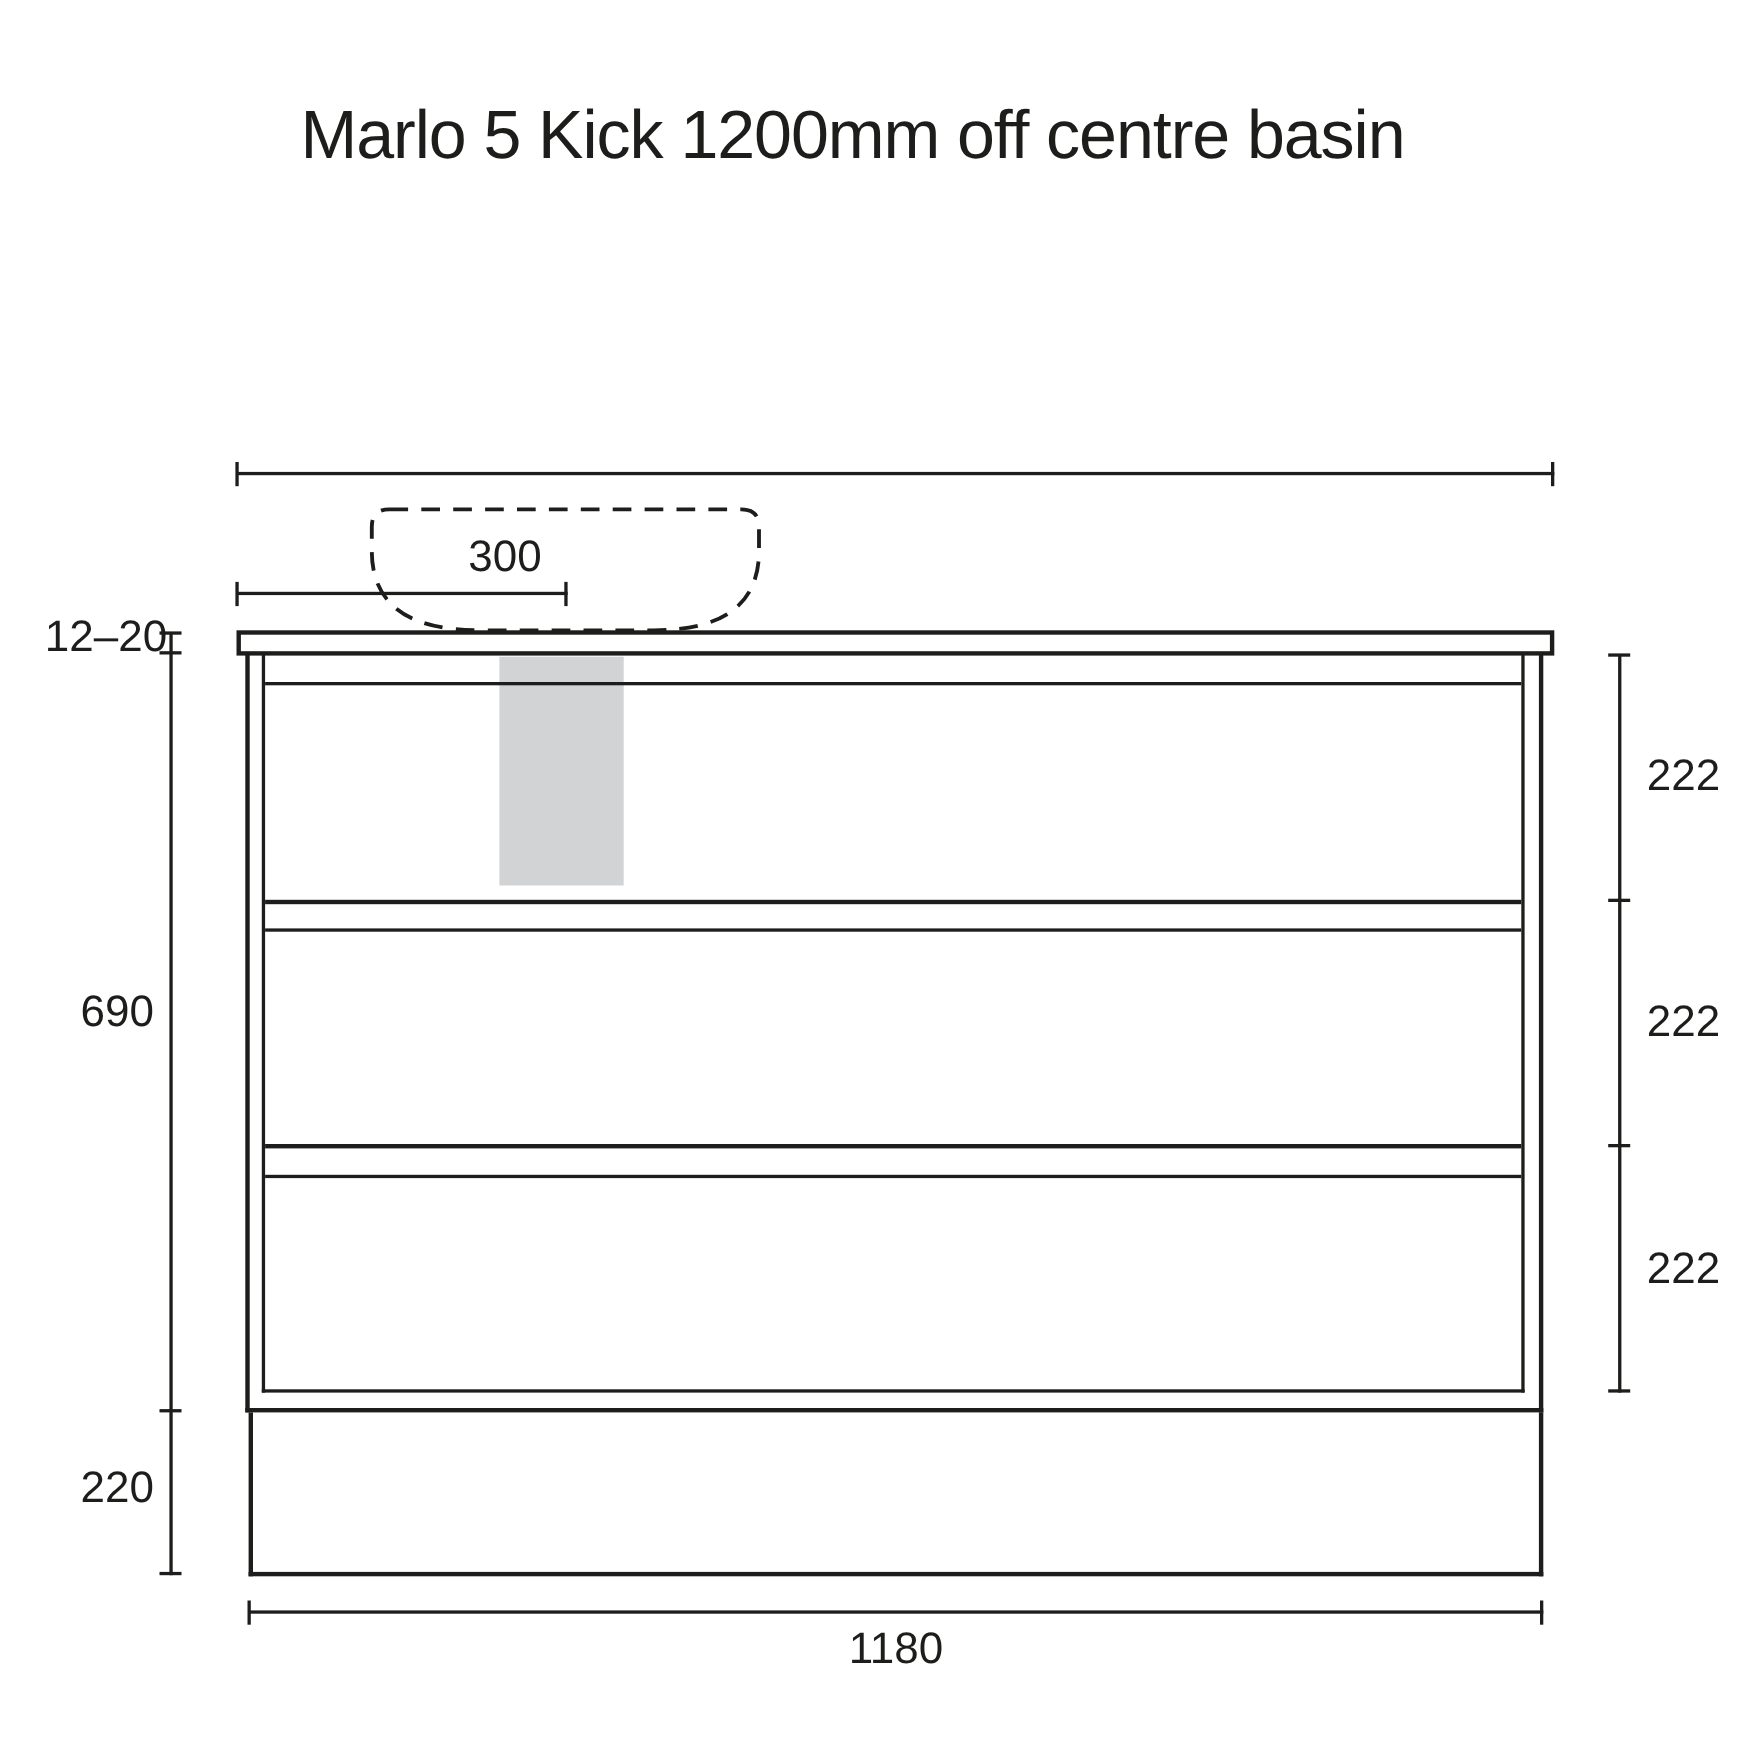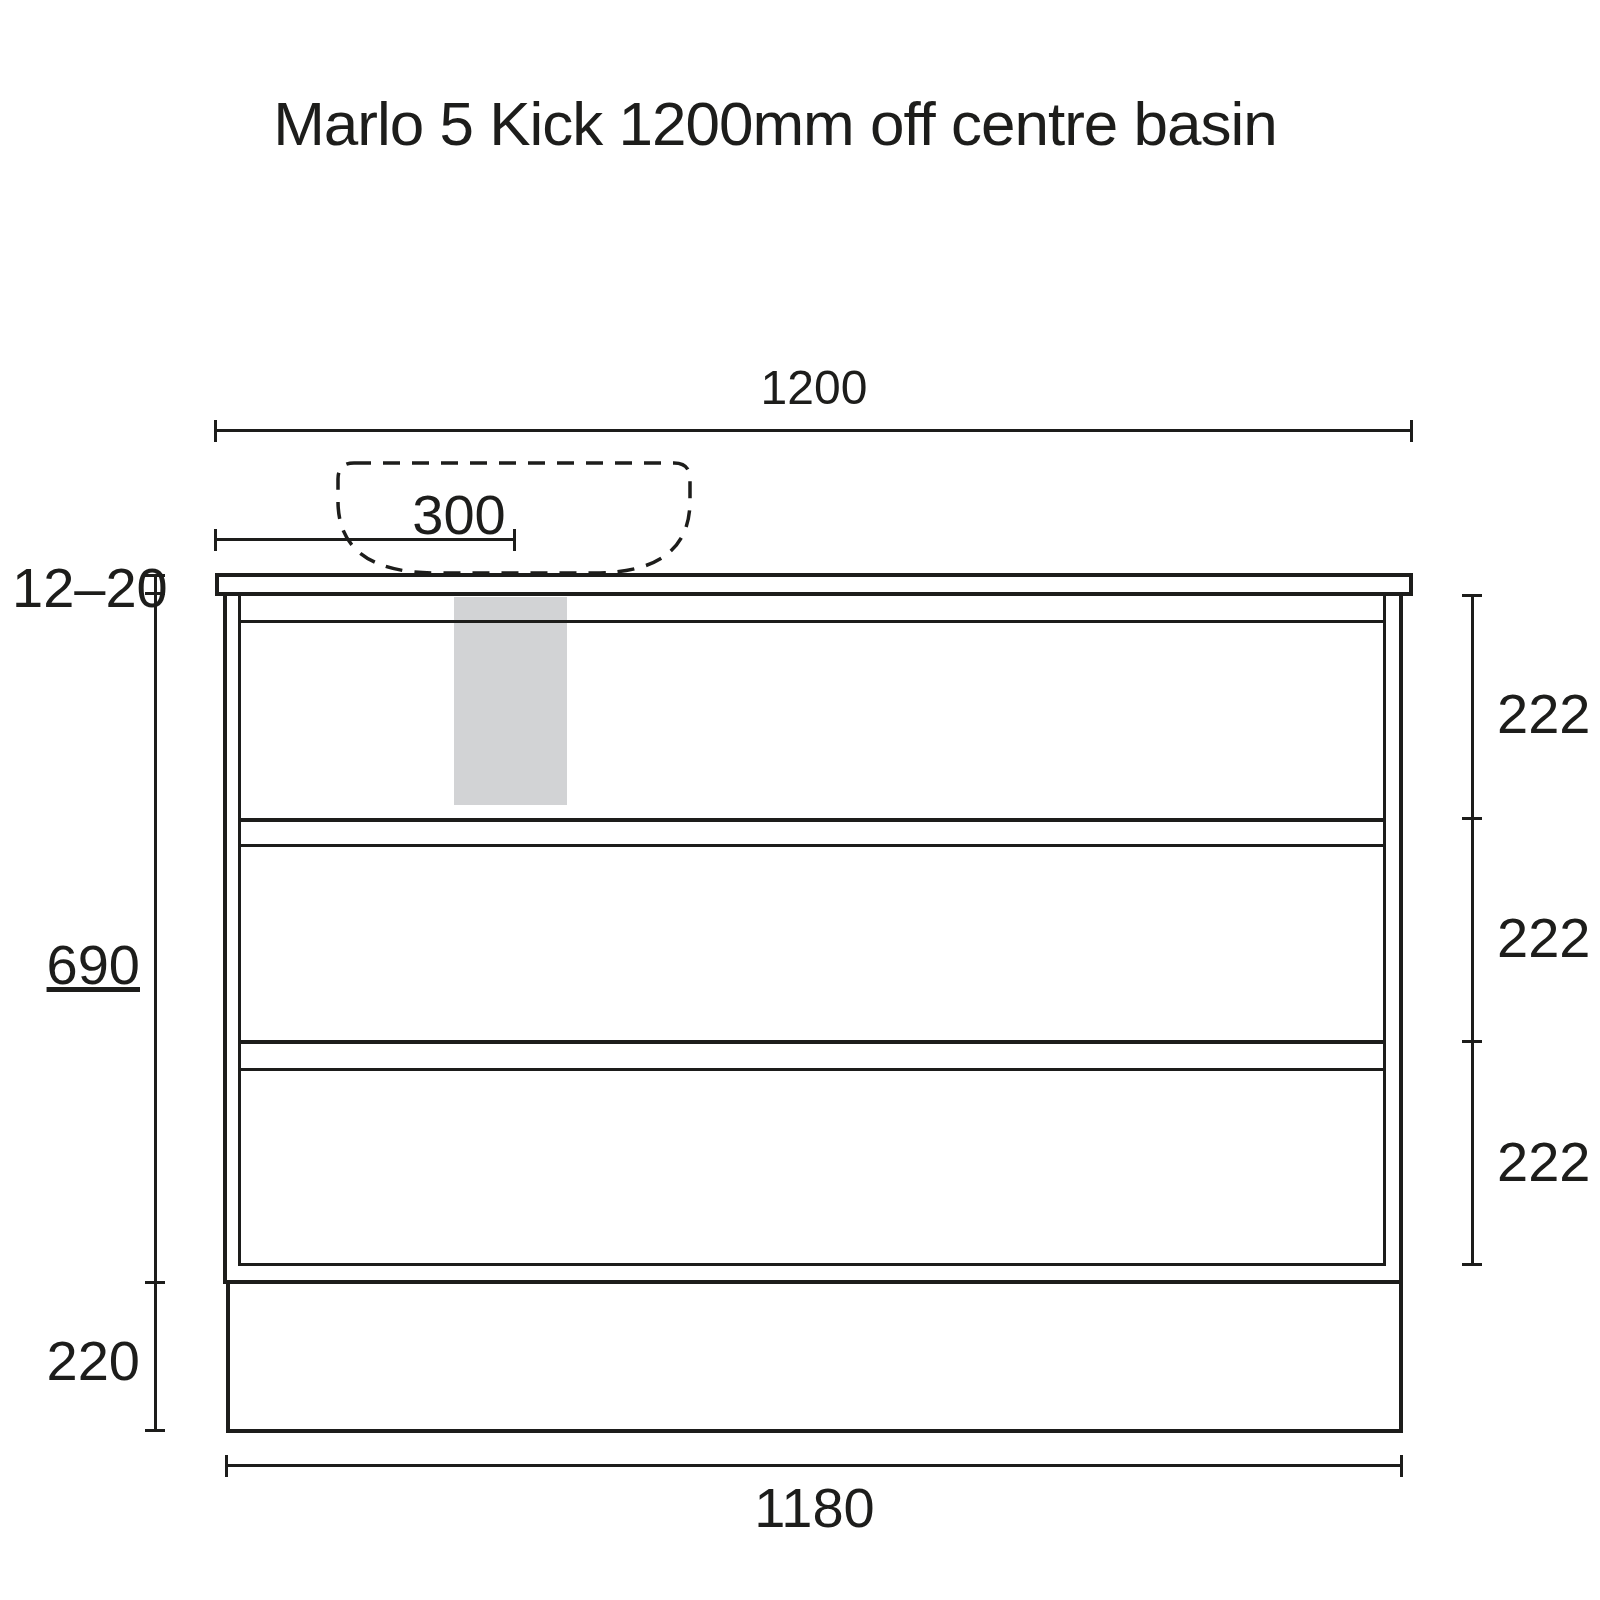--- a/index.html
+++ b/index.html
@@ -17,21 +17,21 @@
     overflow:hidden;
   }
   .hline{position:absolute;background:var(--line);height:3px;}
   .vline{position:absolute;background:var(--line);width:3px;}
   
   .vtick{position:absolute;background:var(--line);width:3px;height:22px;}
   
   .htick{position:absolute;background:var(--line);width:20px;height:3px;}
   .dim-label{
     position:absolute;
-    font-size:56px;
+    font-size:40px;
     line-height:1.1;
     color:var(--line);
     white-space:nowrap;
   }
   .center{text-align:center;}
   .right{text-align:right;}
   .struct{position:absolute;border:4px solid var(--line);box-sizing:border-box;background:transparent;}
   #title{
     position:absolute;left:100px;top:88px;width:1350px;
     text-align:center;font-size:62px;letter-spacing:-1px;
@@ -46,21 +46,20 @@
 </head>
 <body>
 
 <div id="canvas">
 
   <div id="title">Marlo 5 Kick 1200mm off centre basin</div>
 
   <div class="hline" style="left:215px;top:429px;width:1198px;"></div>
   <div class="vtick" style="left:214px;top:420px;"></div>
   <div class="vtick" style="left:1410px;top:420px;"></div>
-  <div class="dim-label center" style="left:215px;top:362px;width:1198px;font-size:48px;">1200</div>
 
   <svg style="left:330px;top:453px;" width="370" height="130" viewBox="0 0 370 130">
     <path d="M 24 10 H 344 Q 360 10 360 26 V 48 Q 360 120 264 120 H 106 Q 8 120 8 48 V 26 Q 8 10 24 10 Z" fill="none" stroke="#1d1d1b" stroke-width="3.5" stroke-dasharray="17 12"></path>
   </svg>
 
   <div class="hline" style="left:215px;top:538px;width:301px;"></div>
   <div class="vtick" style="left:214px;top:529px;"></div>
   <div class="vtick" style="left:513px;top:529px;"></div>
   <div class="dim-label center" style="left:389px;top:484px;width:140px;">300</div>
 
@@ -80,21 +79,21 @@
   <div class="hline" style="left:241px;top:1068px;width:1142px;"></div>
 
   <div class="struct" id="kick"></div>
 
   <div class="vline" style="left:154px;top:575px;height:857px;"></div>
   <div class="htick" style="left:145px;top:574px;"></div>
   <div class="htick" style="left:145px;top:592px;"></div>
   <div class="htick" style="left:145px;top:1281px;"></div>
   <div class="htick" style="left:145px;top:1429px;"></div>
   <div class="dim-label right" style="left:12px;top:557px;width:140px;">12–20</div>
-  <div class="dim-label right" style="left:0px;top:934px;width:140px;text-decoration:underline;">690</div>
+  <div class="dim-label right" style="left:0px;top:898px;width:140px;">690</div>
   <div class="dim-label right" style="left:0px;top:1330px;width:140px;">220</div>
 
   <div class="vline" style="left:1471px;top:595px;height:671px;"></div>
   <div class="htick" style="left:1462px;top:594px;"></div>
   <div class="htick" style="left:1462px;top:817px;"></div>
   <div class="htick" style="left:1462px;top:1040px;"></div>
   <div class="htick" style="left:1462px;top:1263px;"></div>
   <div class="dim-label" style="left:1497px;top:683px;">222</div>
   <div class="dim-label" style="left:1497px;top:907px;">222</div>
   <div class="dim-label" style="left:1497px;top:1131px;">222</div>

